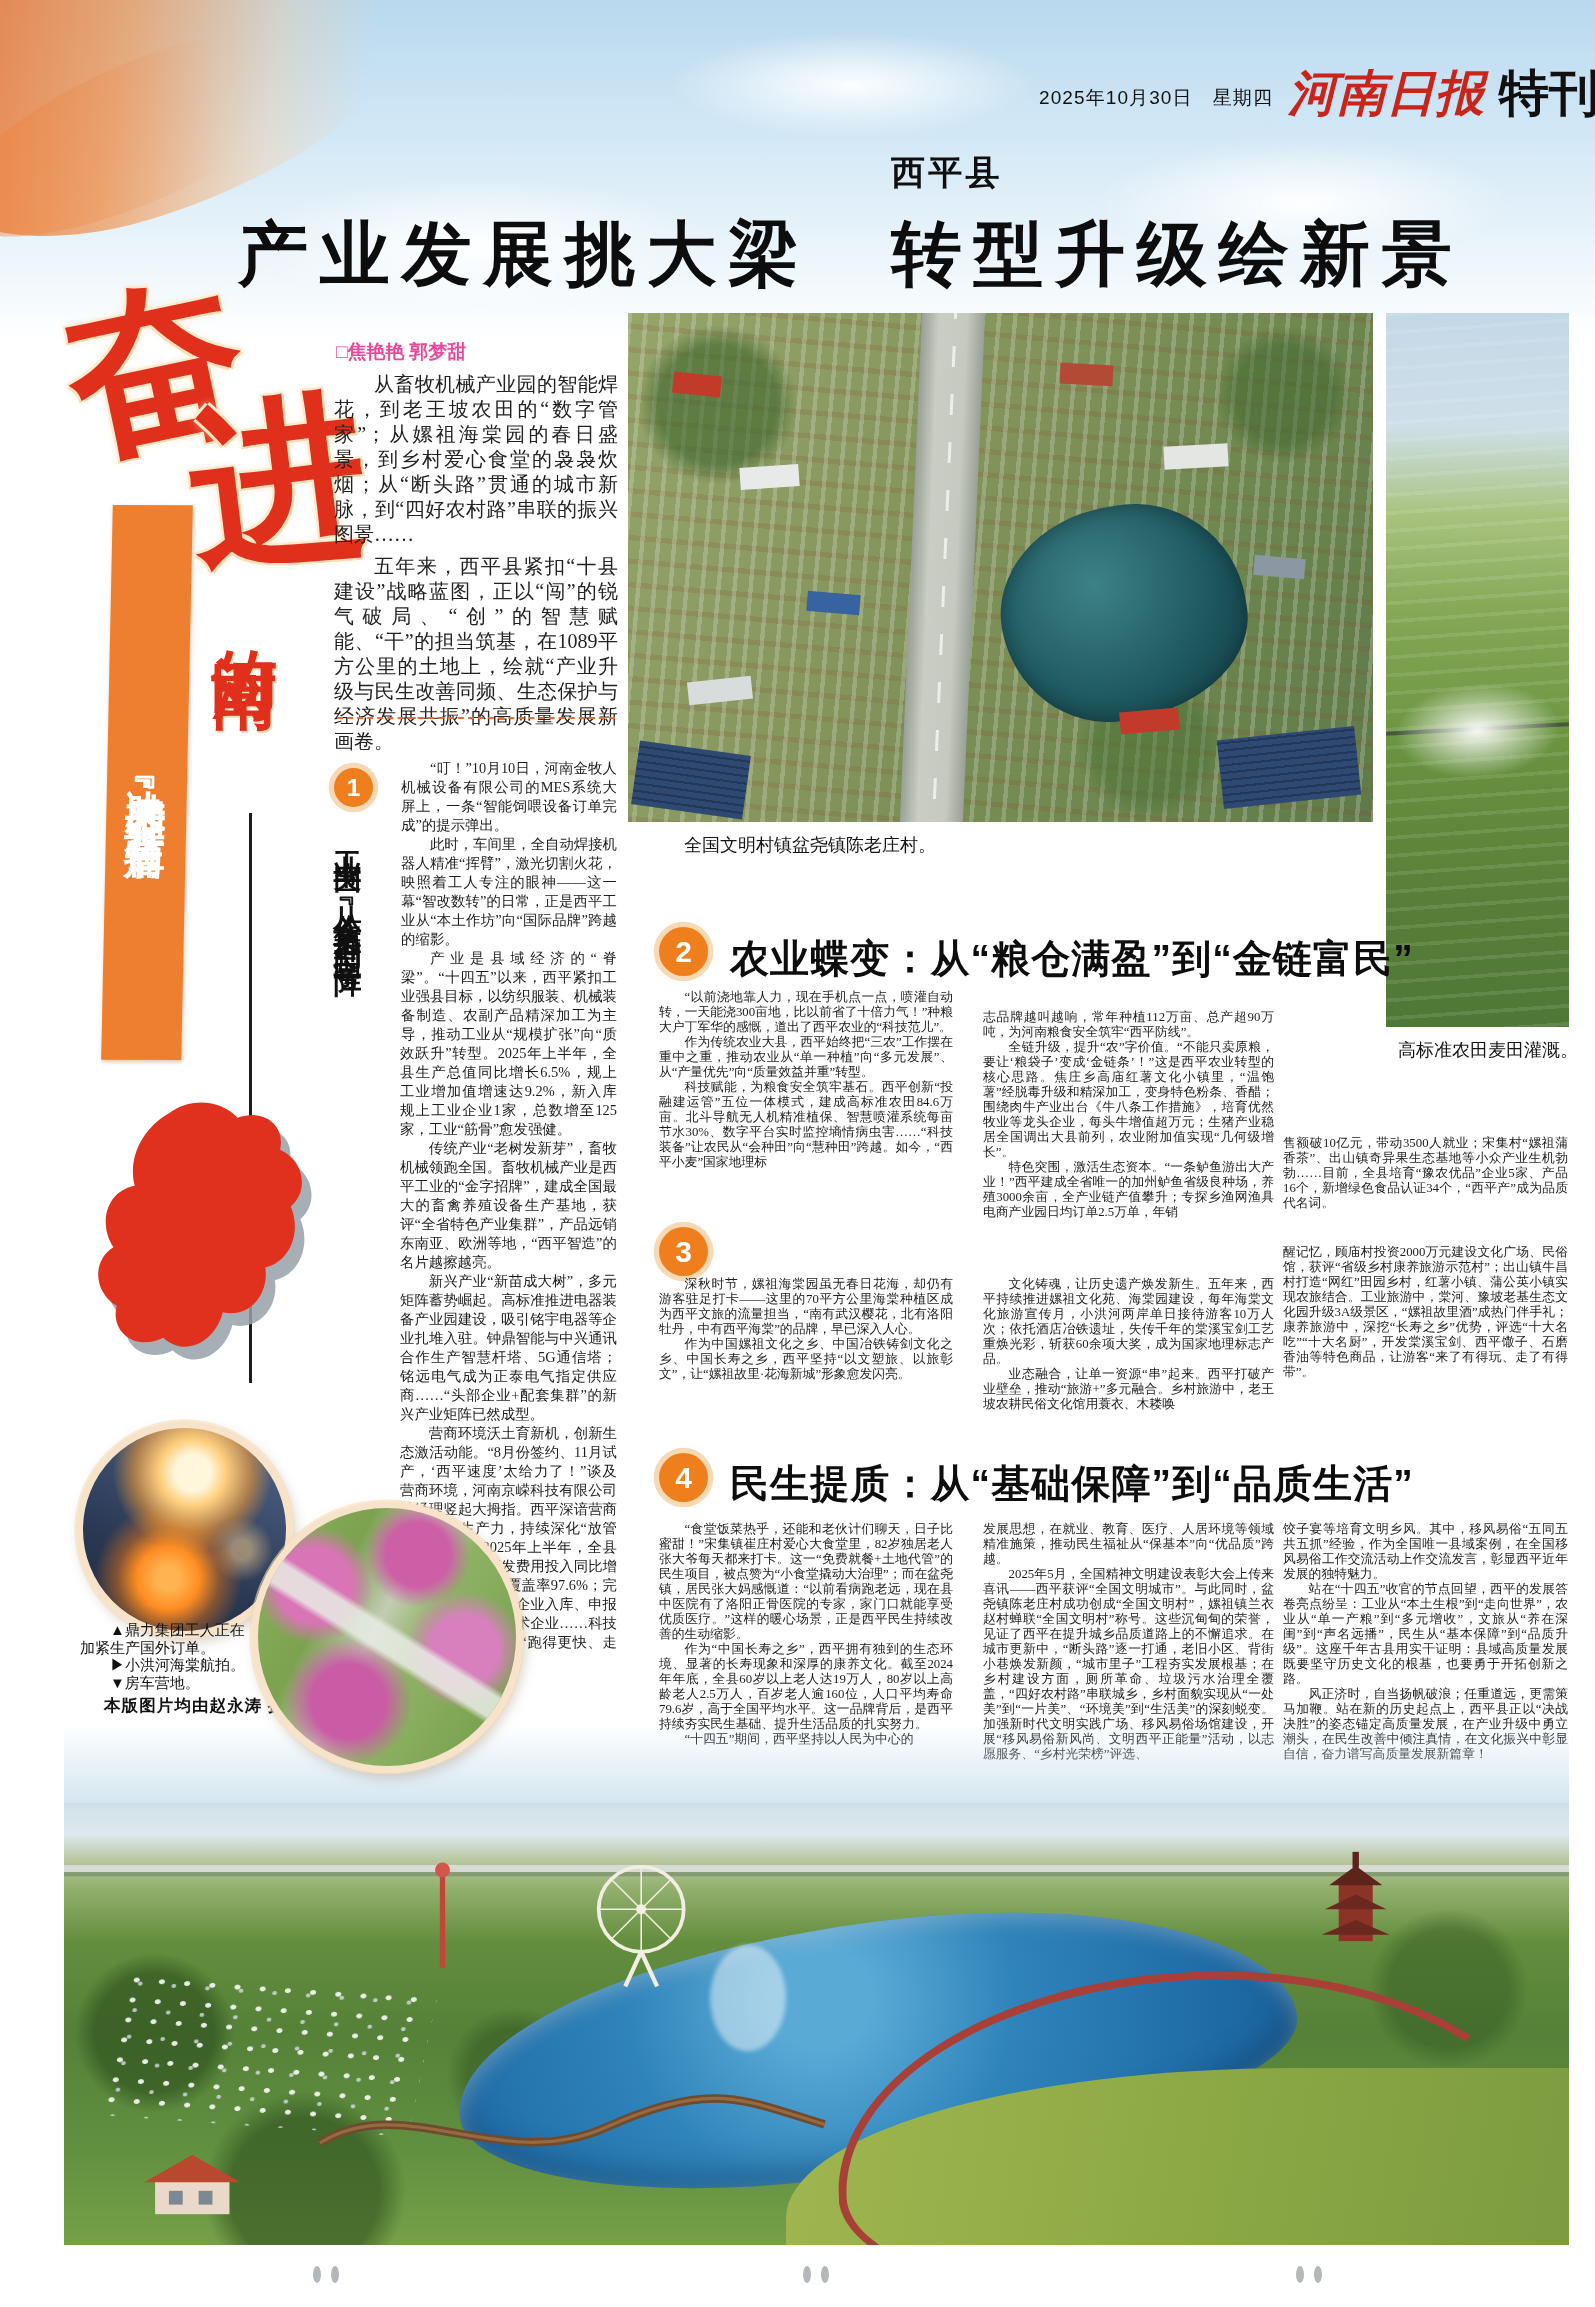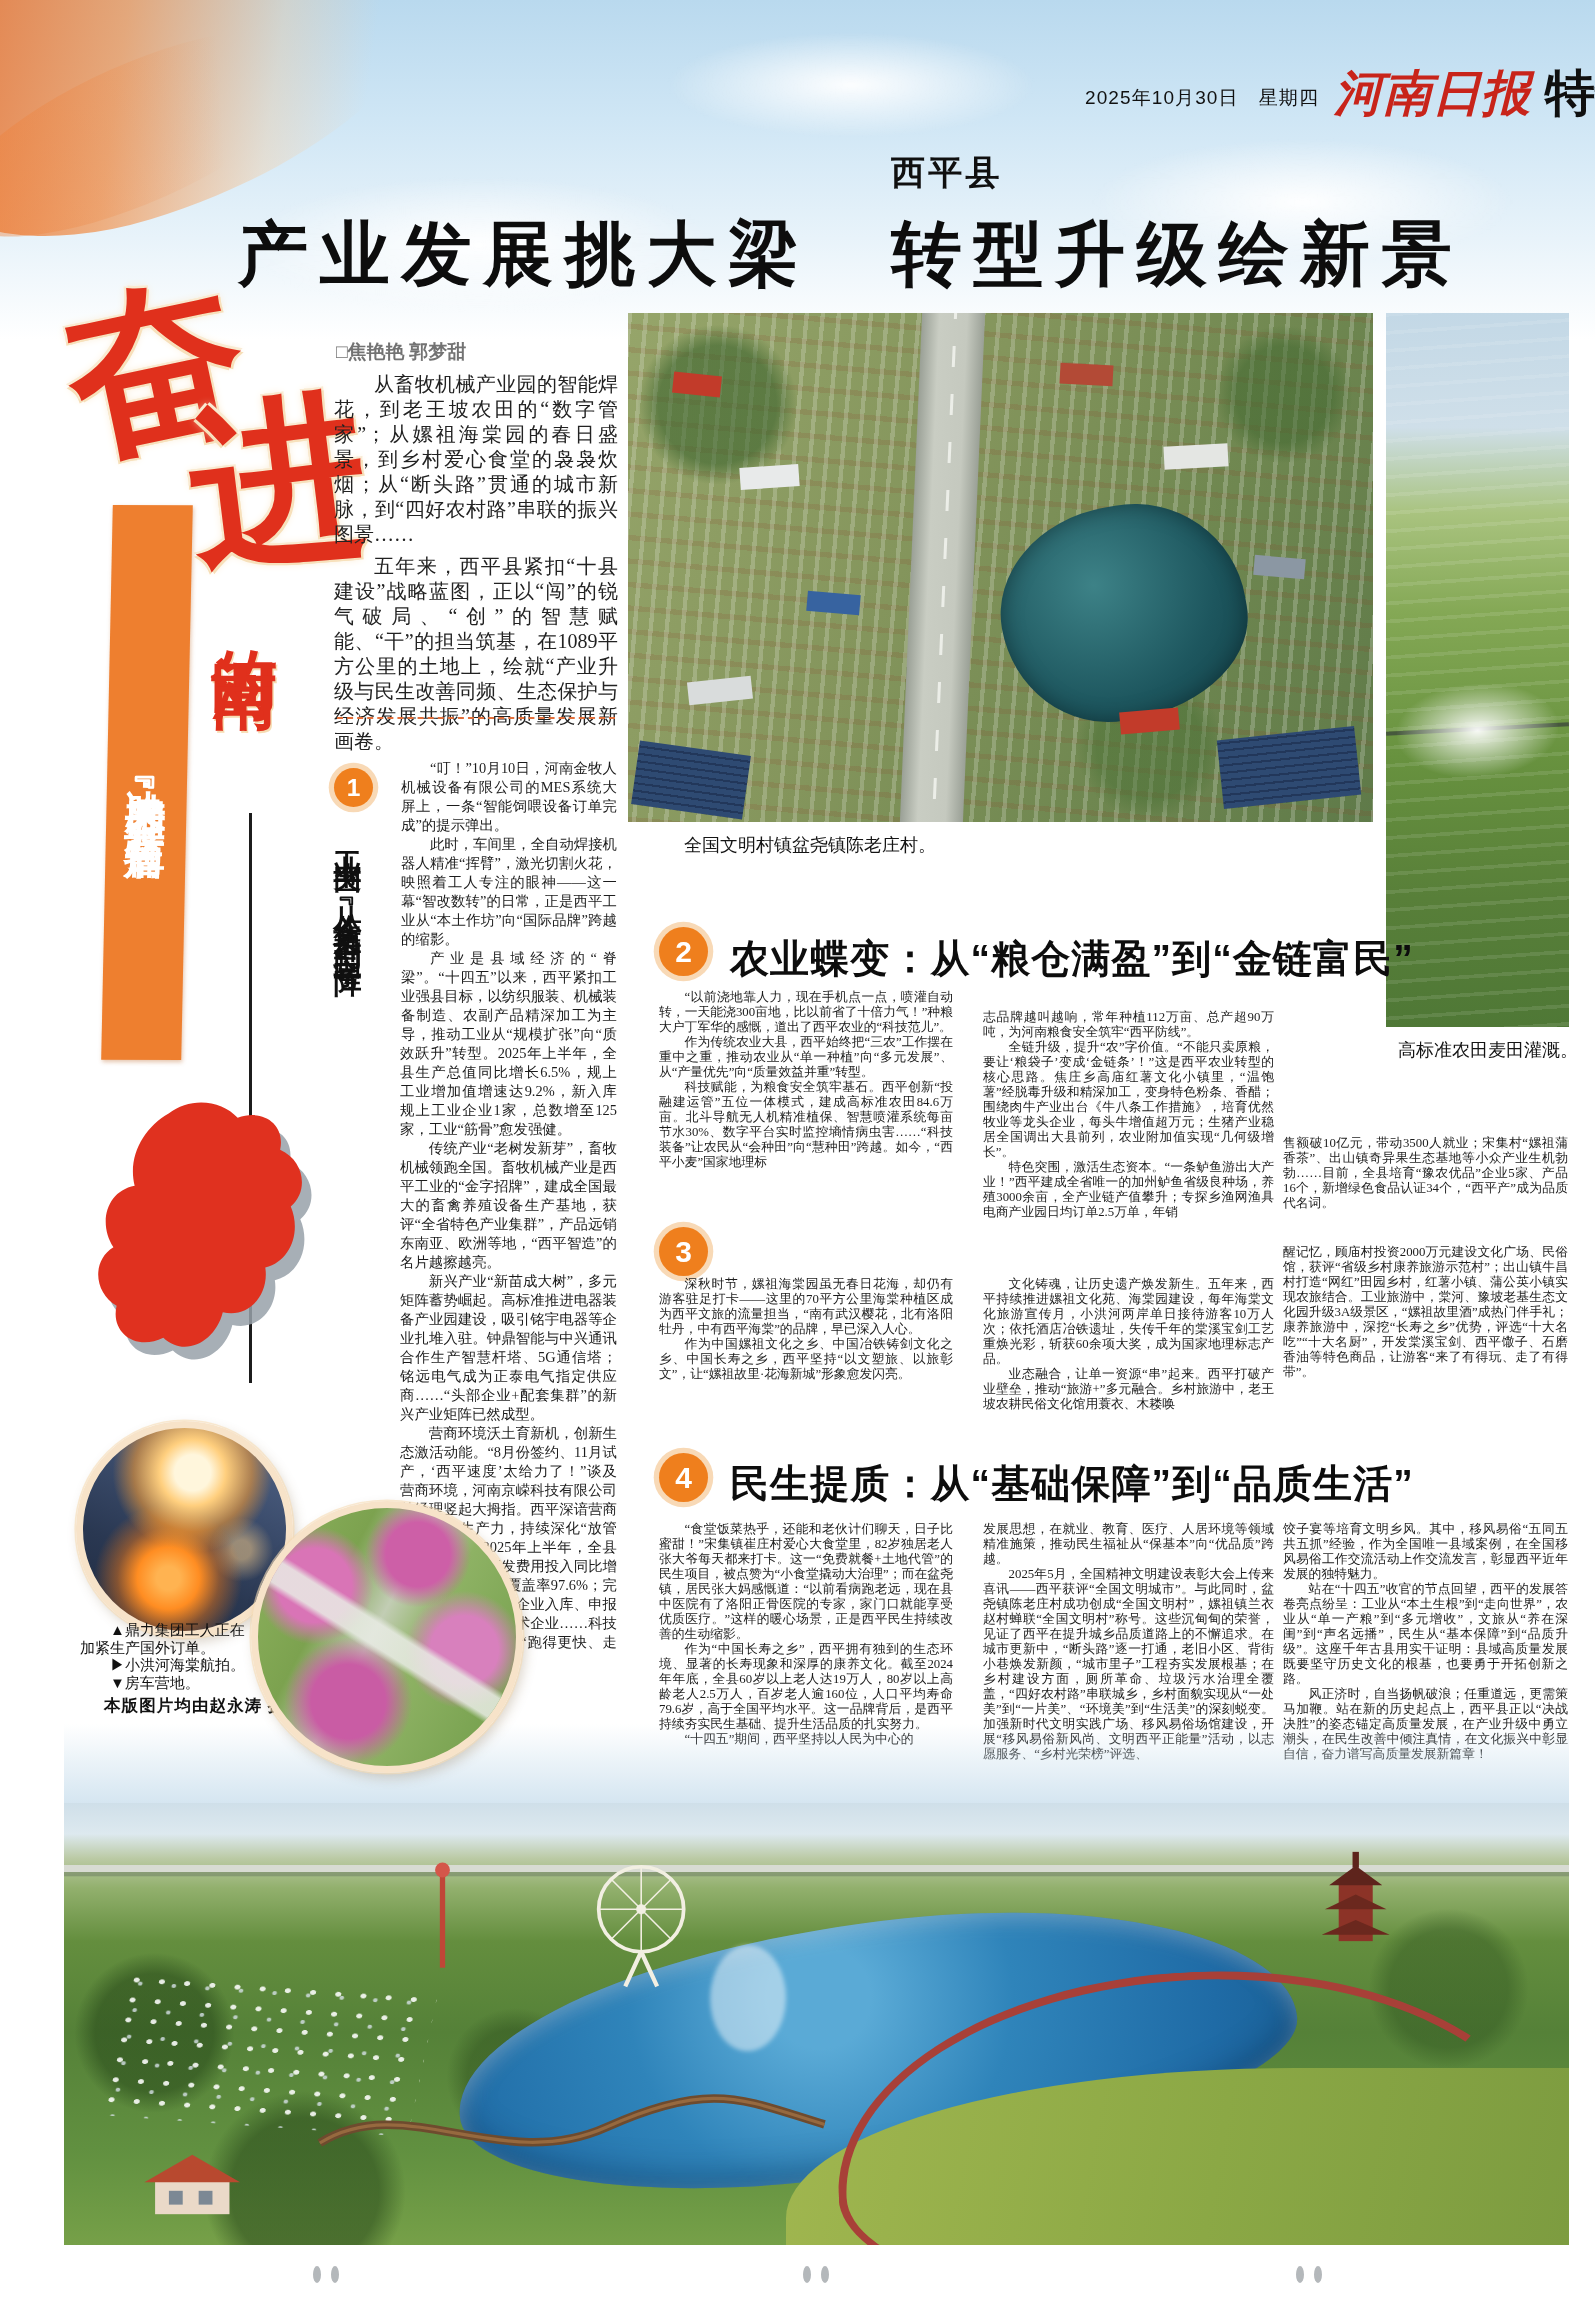--- a/index.html
+++ b/index.html
@@ -13,21 +13,21 @@
        background:linear-gradient(180deg,#b9d9ee 0%,#cfe6f5 35%,#e8f3fa 70%,#ffffff 100%);}
   .cloud{border-radius:50%;filter:blur(1.1px);background:radial-gradient(ellipse at 50% 50%,rgba(255,255,255,.95),rgba(255,255,255,0) 70%);}
   .ribbon{left:-96px;top:-74px;width:558px;height:277px;
       background:linear-gradient(115deg,rgba(230,105,40,.95) 0%,rgba(240,150,85,.75) 40%,rgba(248,200,150,.35) 65%,rgba(255,255,255,0) 80%);
       transform:rotate(-17deg);border-radius:0 0 70% 40%;}
   .ribbon2{left:-64px;top:64px;width:404px;height:138px;
       background:linear-gradient(110deg,rgba(238,130,60,.55),rgba(255,255,255,0) 70%);
       transform:rotate(-24deg);border-radius:50%;}
 
   
-  .hmeta{left:1085px;top:68px;width:468px;display:flex;align-items:flex-end;gap:15px;white-space:nowrap;}
+  .hmeta{left:1085px;top:68px;width:468px;display:flex;align-items:flex-end;gap:15px;white-space:nowrap;justify-content:center;}
   .hdate{font-size:19px;color:#111;letter-spacing:1.1px;padding-bottom:7.4px;font-family:"Liberation Sans",sans-serif;}
   .hmast{font-size:49px;font-weight:900;font-style:italic;color:#c8241a;font-family:"Liberation Serif",serif;line-height:1;}
   .hedition{font-size:50px;font-weight:900;color:#101010;line-height:1;}
 
   .kicker{left:891px;top:150px;font-size:34px;font-weight:800;color:#101010;letter-spacing:3.2px;}
   .headline{left:238px;top:208px;font-size:70px;font-weight:900;color:#0d0d0d;letter-spacing:11.7px;white-space:nowrap;}
 
   
   .bigchar{color:#e0301c;font-weight:900;font-family:"Liberation Serif",serif;
      text-shadow:0 0 9.6px #f9e7c8,2.1px 2.1px 0 #f6ddb4,-2.1px -2.1px 0 #f9ecd6,2.1px -2.1px 0 #f9ecd6,-2.1px 2.1px 0 #f6ddb4;line-height:1;}
@@ -60,21 +60,21 @@
       radial-gradient(circle at 35% 75%, #c95ca4 0 37px, rgba(201,92,164,0) 64px),
       linear-gradient(118deg, #8fb35f 0%, #7ca24f 30%, #c2cdb4 46%, #8eb264 60%, #6f9b47 100%);}
   .c-pink::after{content:"";position:absolute;inset:0;border-radius:50%;
       background:linear-gradient(32deg, rgba(0,0,0,0) 44%, rgba(233,236,229,.85) 46%, rgba(233,236,229,.85) 52%, rgba(0,0,0,0) 54%);}
 
   .lcaps{left:80px;top:1622px;width:176px;font-size:15px;line-height:17.6px;color:#111;}
   .lcaps div{text-indent:2em;}
   .credit{left:104px;top:1695px;font-size:16.5px;font-weight:700;color:#111;font-family:"Liberation Sans",sans-serif;letter-spacing:1.1px;}
 
   
-  .byline{left:336px;top:339px;font-size:19px;font-weight:700;color:#737373;}
+  .byline{left:336px;top:339px;font-size:19px;font-weight:700;color:#ec4899;}
   .intro{left:334px;top:372px;width:284px;font-size:20px;line-height:25px;text-align:justify;color:#222;}
   .intro p{margin:0 0 7.4px 0;text-indent:2em;}
   .divider{left:337px;top:717px;width:278px;border-top:2.7px dashed #e2703c;}
 
   
   .numcirc{width:39px;height:39px;border-radius:50%;background:#ef7f1d;
      box-shadow:0 0 0 5.3px #f8d9b6;display:flex;align-items:center;justify-content:center;
      color:#fff;font-weight:900;font-size:24.5px;font-family:"Liberation Sans",sans-serif;}
   .numcirc.big{width:49px;height:49px;font-size:30px;}
   .stitle{font-weight:900;color:#0d0d0d;font-size:39px;letter-spacing:1.1px;white-space:nowrap;font-family:"Liberation Sans",sans-serif;}

